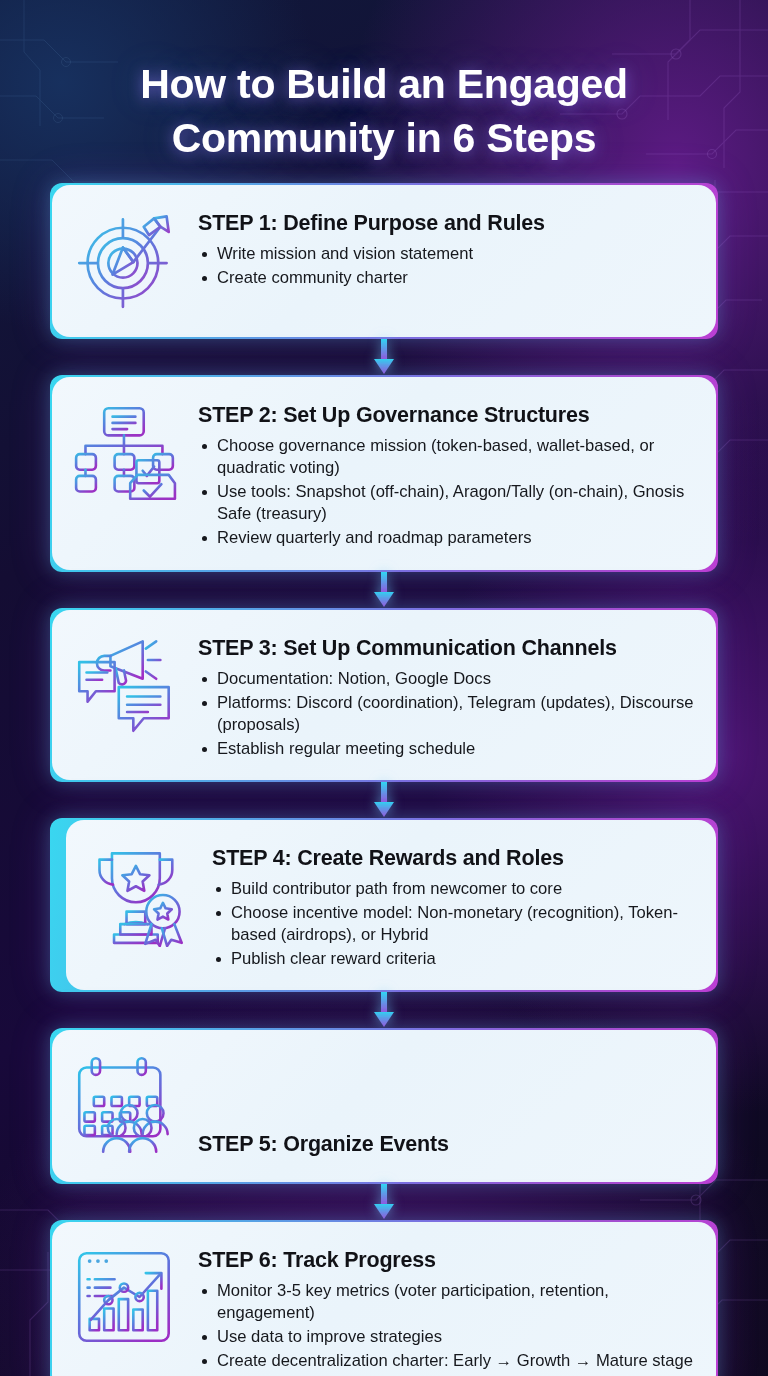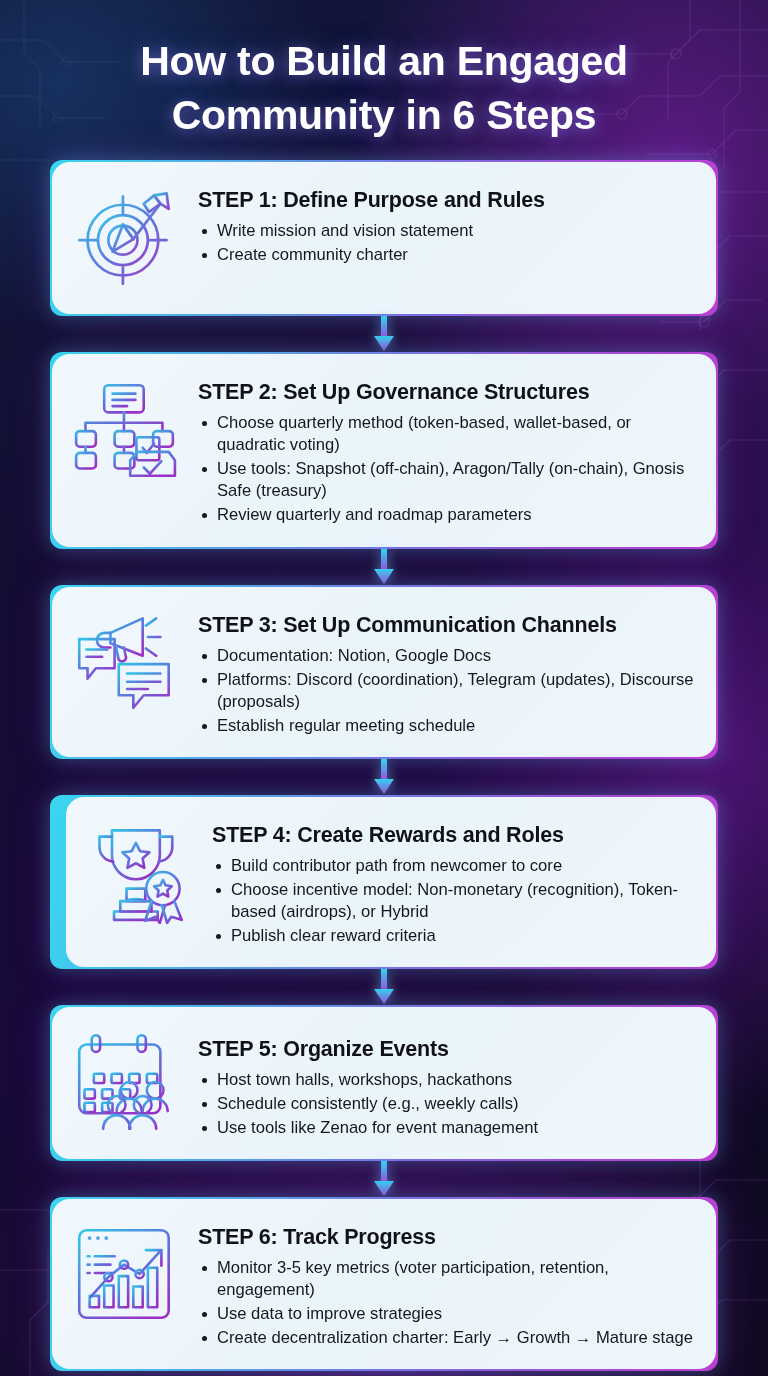--- a/index.html
+++ b/index.html
@@ -39,21 +39,21 @@
   #content {
     position: relative;
     z-index: 3;
     width: 768px;
     height: 1376px;
     padding: 0 50px;
   }
 
   
   #page-title {
-    padding-top: 34px;
+    padding-top: 57px;
     text-align: center;
     color: #ffffff;
     font-size: 41px;
     line-height: 1.32;
     font-weight: bold;
     letter-spacing: -0.3px;
     text-shadow: 0 2px 14px rgba(150,120,255,.55), 0 0 34px rgba(120,190,255,.25);
   }
 
   
@@ -255,21 +255,21 @@
               <rect x="61" y="58" width="22" height="22" rx="2"></rect>
               <path d="M67 68 L71 73 L78 64"></path>
               <path d="M55 80 L62 72 H92 L98 80 V95 H55 Z"></path>
               <path d="M68 87 L74 93 L85 81"></path>
             </g>
           </svg>
         </div>
         <div class="step-body">
           <div class="step-title">STEP 2: Set Up Governance Structures</div>
           <ul class="step-list">
-            <li>Choose quarterly method (token-based, wallet-based, or quadratic voting)</li>
+            <li>Choose governance mission (token-based, wallet-based, or quadratic voting)</li>
             <li>Use tools: Snapshot (off-chain), Aragon/Tally (on-chain), Gnosis Safe (treasury)</li>
             <li>Review quarterly and roadmap parameters</li>
           </ul>
         </div>
       </div>
     </div>
   </div>
 
   <div class="connector">
     <svg width="22" height="36" viewBox="0 0 22 36">
@@ -402,25 +402,20 @@
               <path d="M67 78 a12 12 0 0 1 24 0"></path>
               <circle cx="42" cy="72" r="8.5"></circle>
               <path d="M29 95 a13 13 0 0 1 26 0"></path>
               <circle cx="67" cy="72" r="8.5"></circle>
               <path d="M54 95 a13 13 0 0 1 26 0"></path>
             </g>
           </svg>
         </div>
         <div class="step-body">
           <div class="step-title">STEP 5: Organize Events</div>
-          <ul class="step-list">
-            <li>Host town halls, workshops, hackathons</li>
-            <li>Schedule consistently (e.g., weekly calls)</li>
-            <li>Use tools like Zenao for event management</li>
-          </ul>
         </div>
       </div>
     </div>
   </div>
 
   <div class="connector">
     <svg width="22" height="36" viewBox="0 0 22 36">
       <rect x="8" y="0" width="6" height="22" fill="url(#ag1)"></rect>
       <path d="M11 35 L1 20 H21 Z" fill="url(#ag1)"></path>
     </svg>

